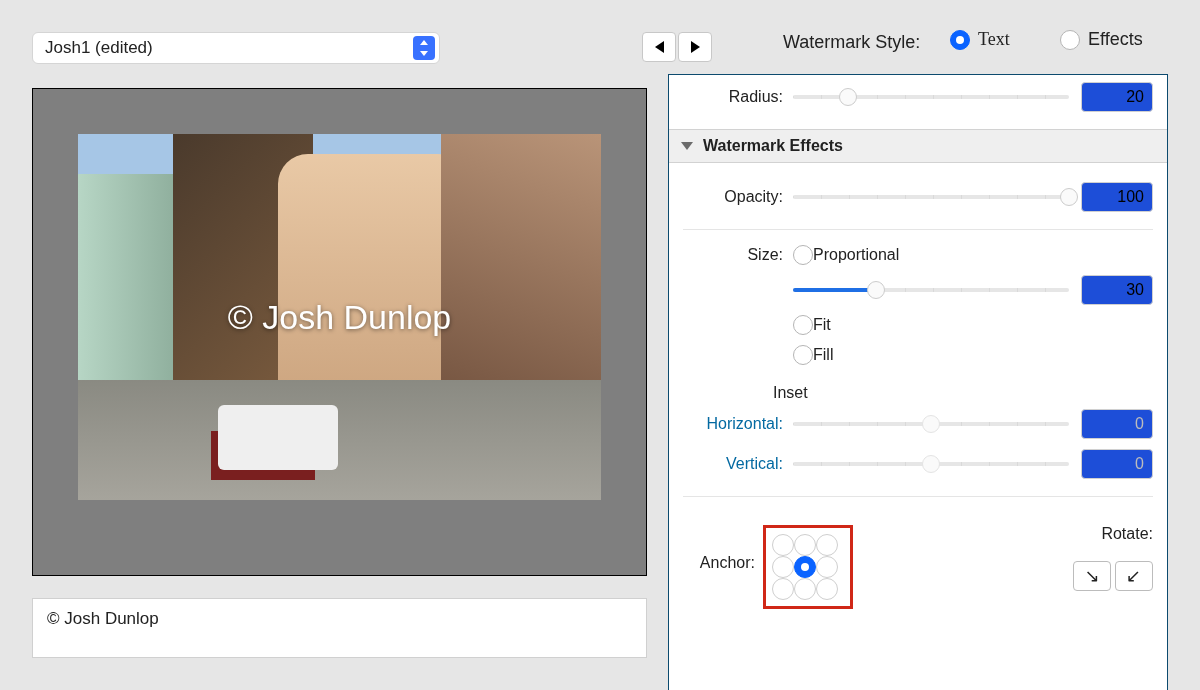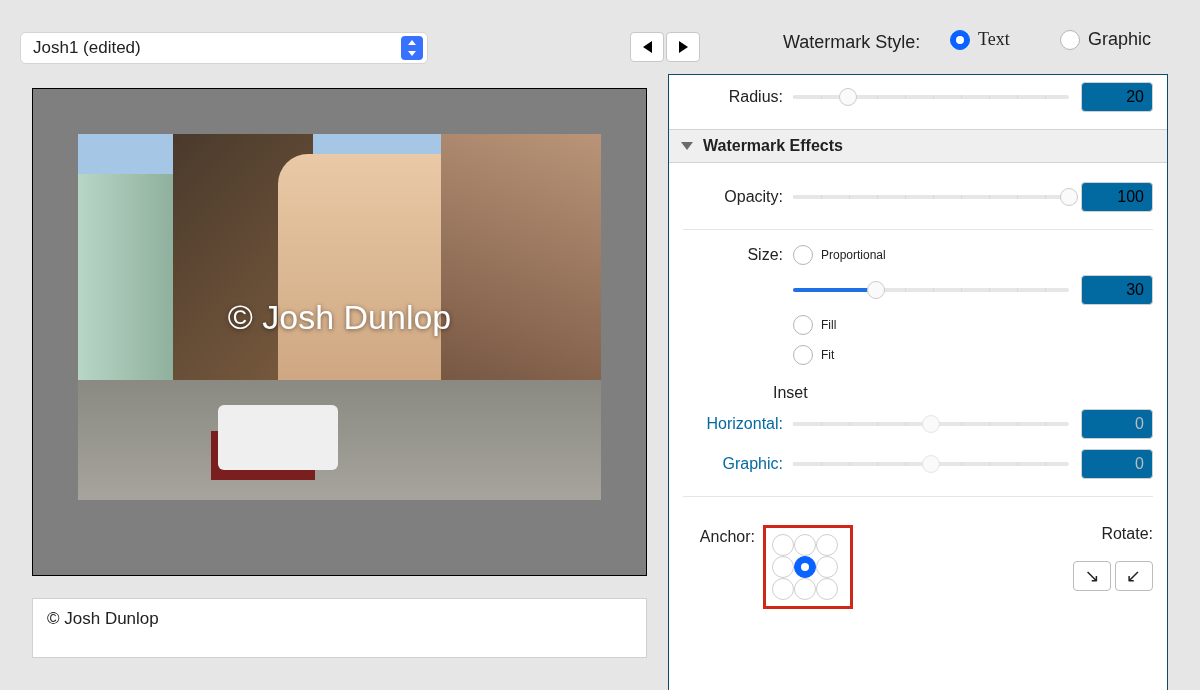--- a/index.html
+++ b/index.html
@@ -12,21 +12,21 @@
     color: #222;
     width: 1200px;
     height: 690px;
     overflow: hidden;
     position: relative;
   }
 
   
   .topbar {
     position: absolute;
-    top: 32px; left: 20px; right: 32px;
+    top: 32px; left: 32px; right: 32px;
     height: 32px;
     display: flex;
     align-items: center;
   }
   .preset-select {
     width: 408px;
     height: 32px;
     background: #fff;
     border: 1px solid #d5d5d5;
     border-radius: 6px;
@@ -179,21 +179,21 @@
     position:absolute; top:50%; transform:translate(-50%,-50%);
     width:18px; height:18px; border-radius:50%;
     background:#fafafa; border:1px solid #ccc;
     left: var(--pos,50%);
   }
   .slider-thumb.dim { border-color:#e4e4e4; }
   .valbox {
     width:72px; height:30px;
     border:1px solid #d0d0d0; border-radius:4px;
     text-align:right; padding:4px 8px; font-size:16px;
-    background:#0369a1;
+    background:#1d4ed8;
   }
   .valbox.dim { color:#bcbcbc; }
 
   .shadow-section { padding:8px 14px 12px 14px; margin-top:-6px; }
 
   .section-head {
     display:flex; align-items:center;
     background:#efefef;
     border-top:1px solid #d2d2d2;
     border-bottom:1px solid #d2d2d2;
@@ -207,26 +207,26 @@
     border-top:8px solid #6b6b6b;
     margin-right:10px;
   }
 
   .effects { padding:14px 14px 8px 14px; }
   .divider { height:1px; background:#e5e5e5; margin:4px 14px 10px 14px; }
 
   .size-block { padding:0 14px 4px 14px; }
   .size-line { display:flex; align-items:center; height:30px; }
   .size-line .lbl { width:110px; text-align:right; padding-right:10px; font-size:16px; }
-  .size-line .opt-text { margin-left:8px; font-size:12px; }
+  .size-line .opt-text { margin-left:0; font-size:16px; }
 
   .inset-title { text-align:left; padding-left:104px; font-size:16px; color:#222; margin-top:10px; }
 
   .anchor-row { padding: 18px 14px 0 14px; display:flex; align-items:flex-start; }
-  .anchor-lbl { width:80px; text-align:right; padding-right:8px; font-size:16px; padding-top:3px; }
+  .anchor-lbl { width:80px; text-align:right; padding-right:8px; font-size:16px; padding-top:3px;margin-top:26px; }
   .anchor-box {
     border:3px solid #d02717;
     padding:6px 12px 6px 6px;
   }
   .anchor-grid {
     display:grid; grid-template-columns:repeat(3,22px); grid-template-rows:repeat(3,22px);
     gap:0px;
   }
   .anchor-grid .cell {
     width:22px; height:22px; border:1px solid #cfcfcf; border-radius:50%;
@@ -270,21 +270,21 @@
 </div>
 
 <span class="ws-label">Watermark Style:</span>
 
 <span class="radio-row radio-text">
   <span class="radio checked"></span>
   <span>Text</span>
 </span>
 <span class="radio-row radio-graphic">
   <span class="radio"></span>
-  <span>Graphic</span>
+  <span>Effects</span>
 </span>
 
 <div class="preview-frame">
   <div class="photo">
     <div class="b b1"></div>
     <div class="b b2"></div>
     <div class="b b3"></div>
     <div class="b b4"></div>
     <div class="b road"></div>
     <div class="b van"></div>
@@ -333,40 +333,40 @@
     </div>
     <div class="row" style="padding-left:110px">
       <div class="slider-track blue" style="--pos:30%;--fill:30%;">
         <span class="slider-thumb"></span>
       </div>
       <input class="valbox" value="30" style="">
     </div>
     <div class="size-line">
       <span class="lbl"></span>
       <span class="radio"></span>
-      <span class="opt-text">Fill</span>
+      <span class="opt-text">Fit</span>
     </div>
     <div class="size-line">
       <span class="lbl"></span>
       <span class="radio"></span>
-      <span class="opt-text">Fit</span>
+      <span class="opt-text">Fill</span>
     </div>
   </div>
 
   <div class="inset-title">Inset</div>
   <div class="effects" style="padding-top:2px">
     <div class="row">
       <span class="lbl dim">Horizontal:</span>
       <div class="slider-track" style="--pos:50%;">
         <span class="slider-thumb dim"></span>
       </div>
       <input class="valbox dim" value="0" style="">
     </div>
     <div class="row">
-      <span class="lbl dim">Graphic:</span>
+      <span class="lbl dim">Vertical:</span>
       <div class="slider-track" style="--pos:50%;">
         <span class="slider-thumb dim"></span>
       </div>
       <input class="valbox dim" value="0" style="">
     </div>
   </div>
 
   <div class="divider"></div>
 
   <div class="anchor-row">

